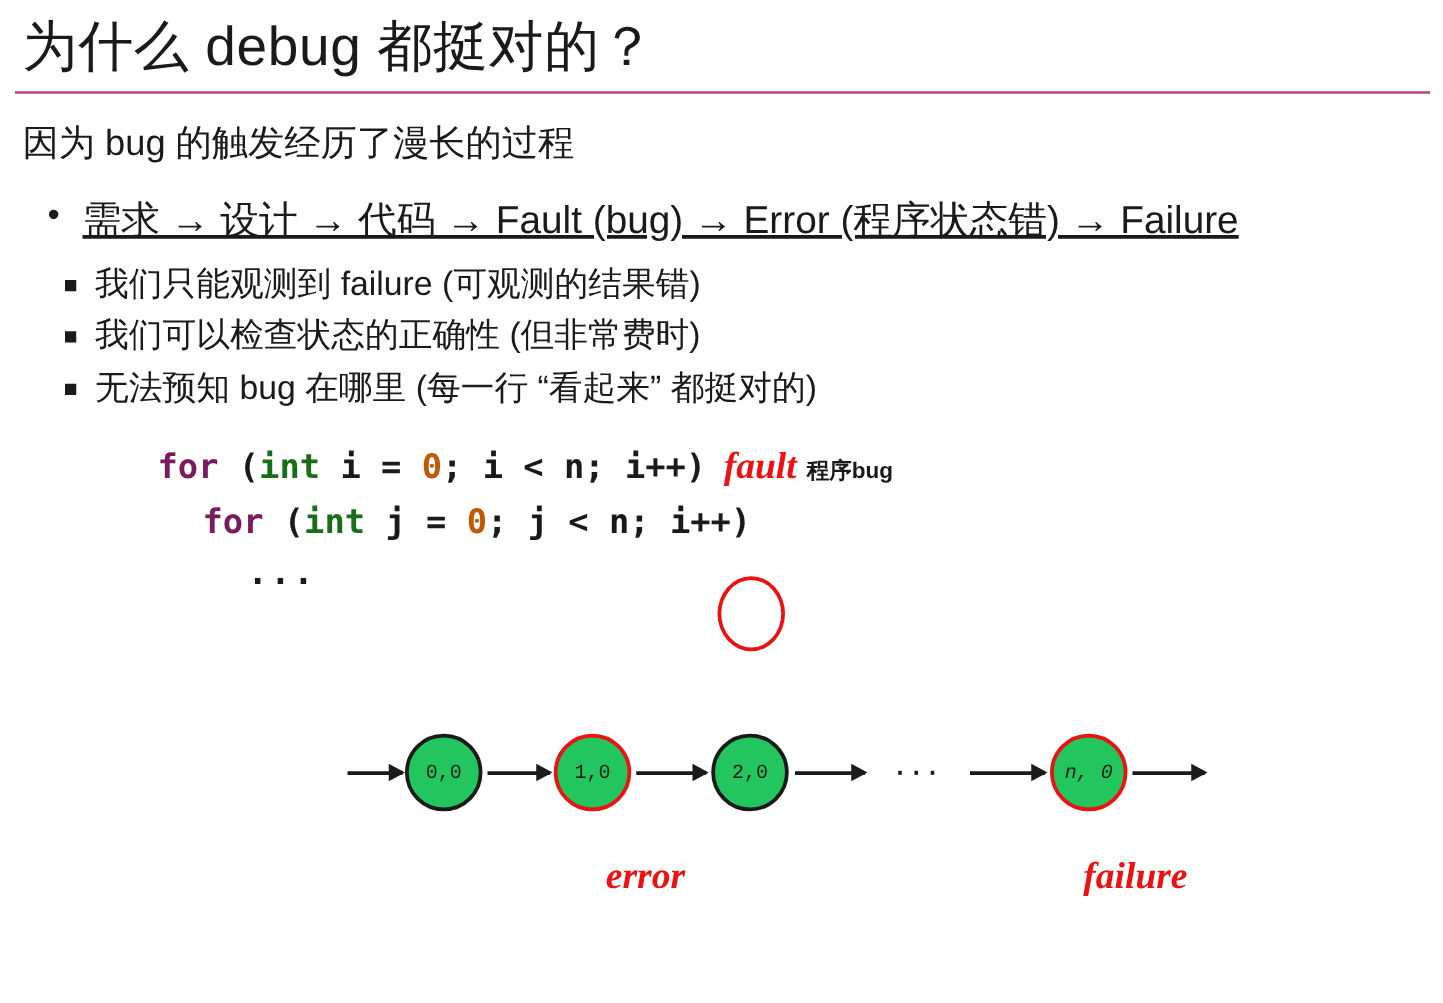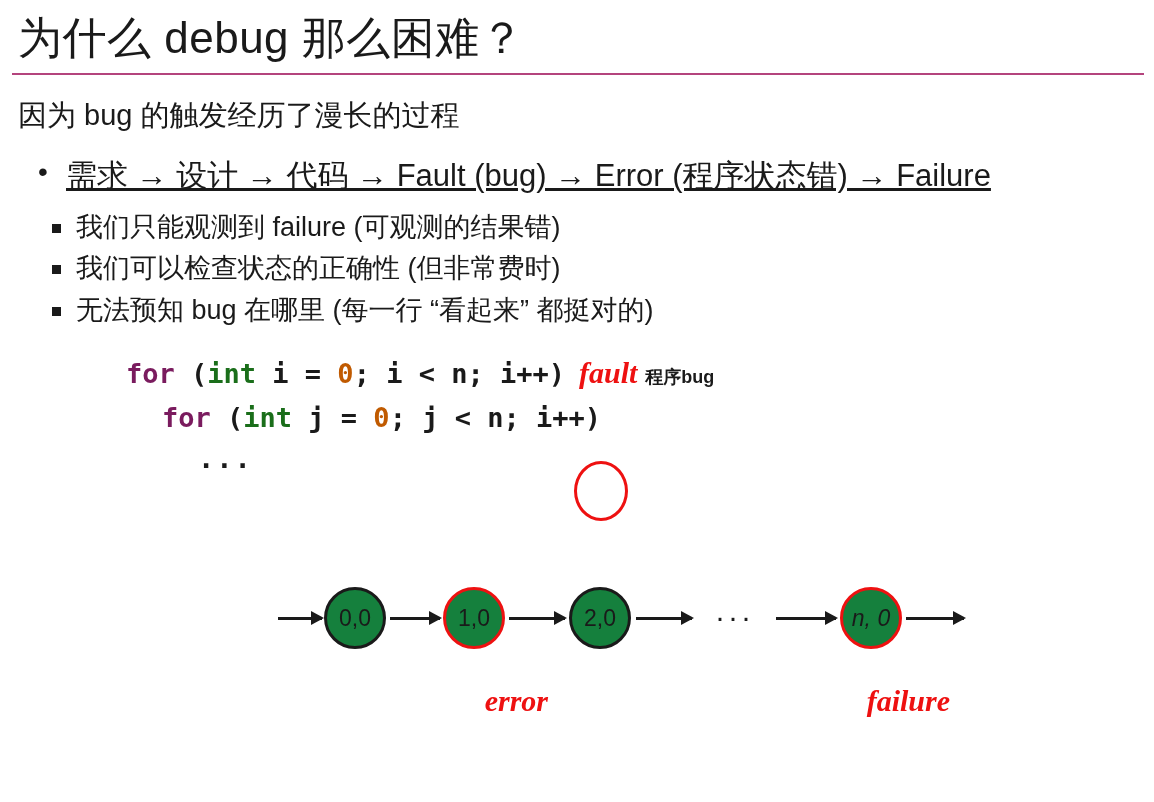--- a/index.html
+++ b/index.html
@@ -131,27 +131,27 @@
     top: 560px;
     width: 1154px;
     height: 200px;
   }
   .node {
     position: absolute;
     width: 62px;
     height: 62px;
     border-radius: 50%;
     border: 3px solid #1a1a1a;
-    background: #15803d;
+    background: #22c55e;
     box-sizing: border-box;
     display: flex;
     align-items: center;
     justify-content: center;
-    font-family: Liberation Sans, sans-serif;
-    font-size: 23px;
+    font-family: Liberation Mono, monospace;
+    font-size: 16px;
     color: #1a1a1a;
   }
   .node.red { border-color: #ee1111; }
   .node.italic-label { font-style: italic; }
   .ell {
     position: absolute;
     font-size: 30px;
     color: #1a1a1a;
     letter-spacing: 3px;
   }
@@ -186,21 +186,21 @@
     font-weight: bold;
     font-size: 24px;
     text-align: center;
   }
 </style>
 </head>
 <body>
 
 <div class="slide">
 
-  <div class="slide-title">为什么 debug 那么困难？</div>
+  <div class="slide-title">为什么 debug 都挺对的？</div>
   <div class="title-rule"></div>
 
   <div class="lead">因为 bug 的触发经历了漫长的过程</div>
 
   <ul class="level1">
     <li>需求 → 设计 → 代码 → Fault (bug) → Error (程序状态错) → Failure</li>
   </ul>
 
   <ul class="level2">
     <li>我们只能观测到 failure (可观测的结果错)</li>

